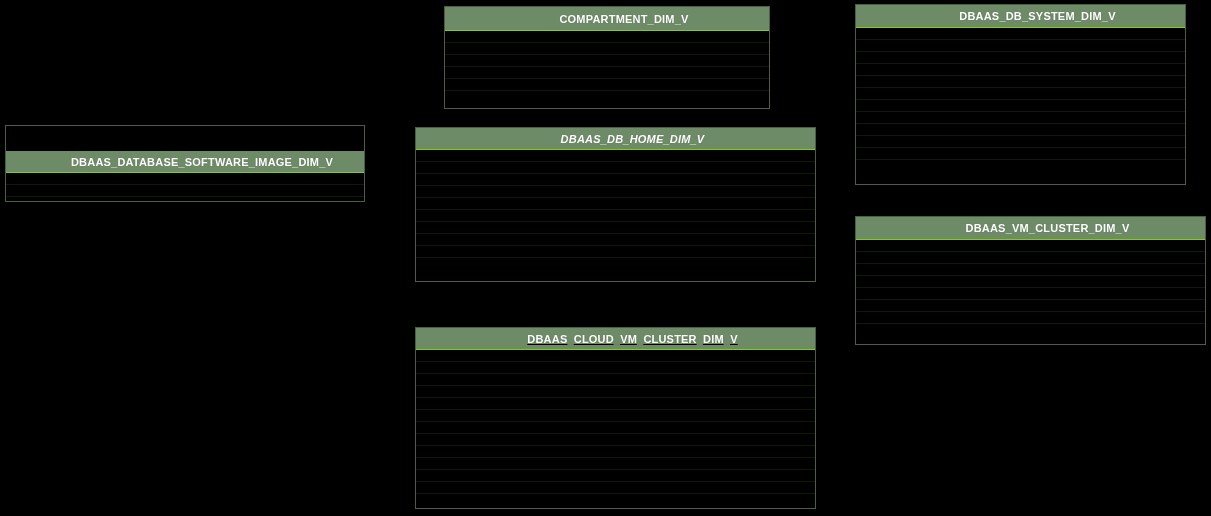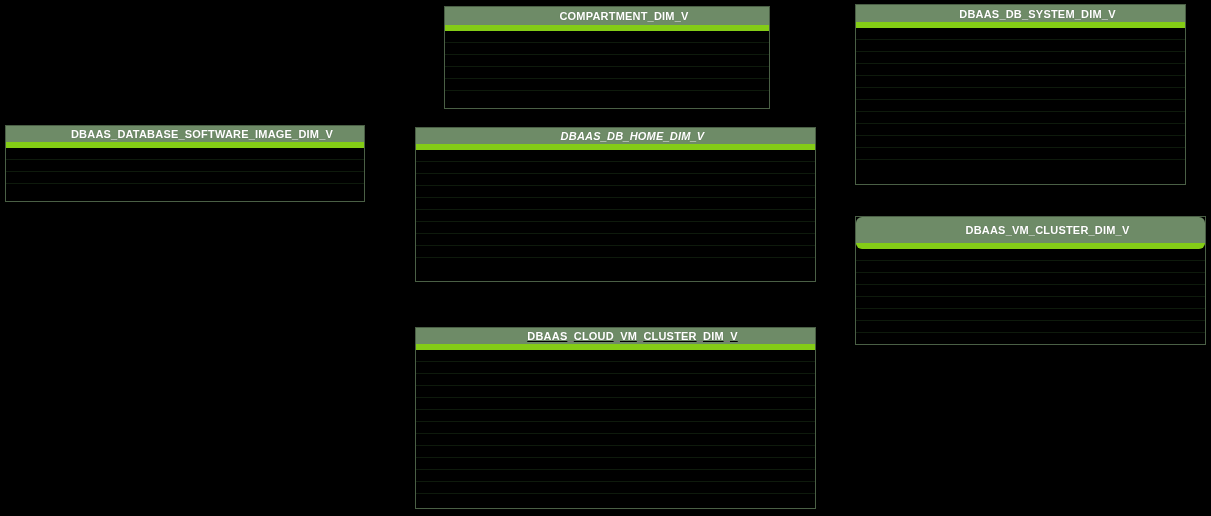--- a/index.html
+++ b/index.html
@@ -38,21 +38,21 @@
     box-sizing: border-box;
     background: #6e8b67;
     color: #ffffff;
     font-size: 11px;
     font-weight: bold;
     letter-spacing: 0.2px;
     text-align: center;
     display: flex;
     align-items: center;
     justify-content: center;
-    border-bottom: 6px solid #84cc16;
+    border-bottom: 1px solid #84cc16;
     flex: 0 0 auto;
     white-space: nowrap;
     overflow: hidden;
     text-shadow: 0 0 1px rgba(0,0,0,0.25);
     padding-left: 34px;
   }
 
   .entity-body {
     flex: 1 1 auto;
     box-sizing: border-box;
@@ -76,27 +76,27 @@
   .attr-row:last-child { border-bottom: none; }
 
   
   #entity-compartment-dim-v            { left: 444px; top: 6px;   width: 326px; height: 103px; }
   #entity-compartment-dim-v  .entity-header { height: 24px; }
 
   #entity-dbaas-db-system-dim-v        { left: 855px; top: 4px;   width: 331px; height: 181px; }
   #entity-dbaas-db-system-dim-v .entity-header { height: 23px; }
 
   #entity-dbaas-database-software-image-dim-v { left: 5px; top: 125px; width: 360px; height: 77px; }
-  #entity-dbaas-database-software-image-dim-v .entity-header { height: 22px; }
+  #entity-dbaas-database-software-image-dim-v .entity-header { height: 22px; margin-top: 25px; }
 
   #entity-dbaas-db-home-dim-v          { left: 415px; top: 127px; width: 401px; height: 155px; }
   #entity-dbaas-db-home-dim-v .entity-header { height: 22px; font-style: italic; }
 
   #entity-dbaas-vm-cluster-dim-v       { left: 855px; top: 216px; width: 351px; height: 129px; }
-  #entity-dbaas-vm-cluster-dim-v .entity-header { height: 32px; border-radius: 6px; }
+  #entity-dbaas-vm-cluster-dim-v .entity-header { height: 23px; }
 
   #entity-dbaas-cloud-vm-cluster-dim-v { left: 415px; top: 327px; width: 401px; height: 182px; text-decoration: underline; }
   #entity-dbaas-cloud-vm-cluster-dim-v .entity-header { height: 22px; }
 </style>
 </head>
 <body>
 
 <div id="erd-canvas">
 
   <div class="entity" id="entity-compartment-dim-v">

